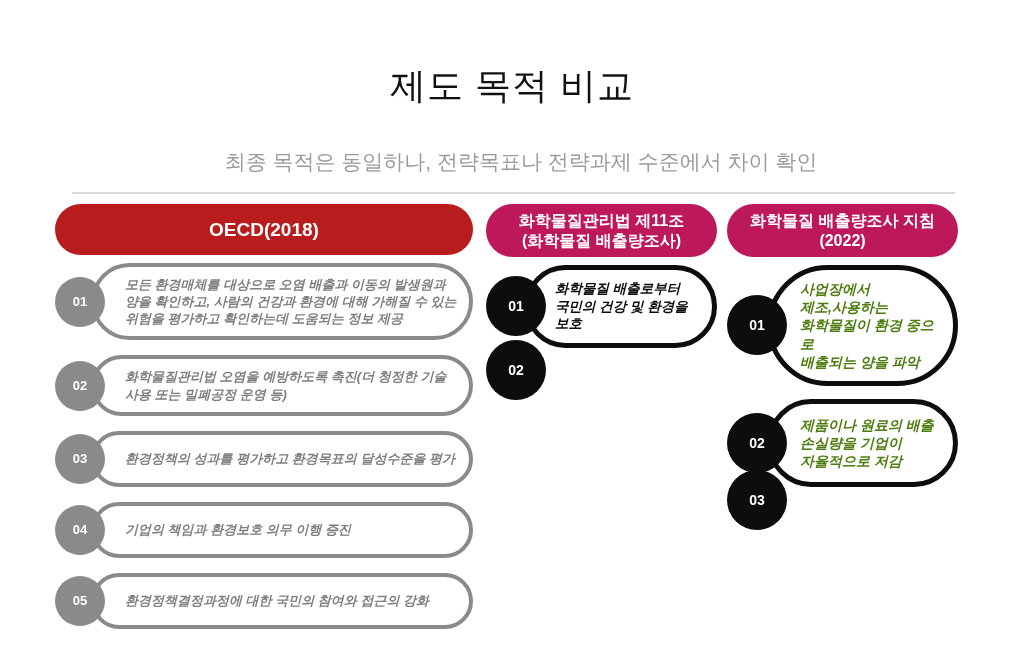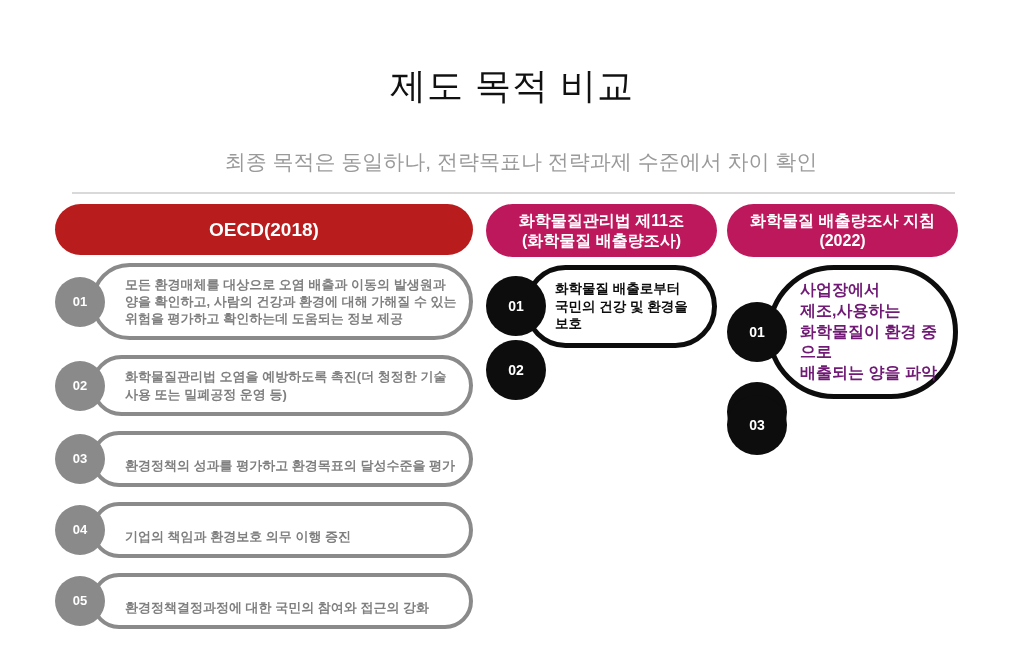--- a/index.html
+++ b/index.html
@@ -47,40 +47,41 @@
     position: absolute; left: 0; top: 50%; transform: translateY(-50%);
     border-radius: 50%; color: #ffffff; font-weight: bold;
     display: flex; align-items: center; justify-content: center;
     z-index: 2;
   }
   .col-left  .num { width: 50px; height: 50px; background: #8a8a8a; font-size: 13px; }
   .col-mid   .num, .col-right .num { width: 60px; height: 60px; background: #0d0d0d; font-size: 14px; }
 
   .pill {
     background: #ffffff; border-radius: 999px;
-    display: flex; align-items: flex-end;
+    display: flex; align-items: center;
     font-weight: bold;
+    font-style: italic;
   }
   .pill span { white-space: pre-line; display: block; }
   .col-left .pill {
     margin-left: 36px; width: 382px;
     border: 4px solid #8a8a8a; color: #7f7f7f;
     font-size: 13px; line-height: 1.32;
     padding: 9px 12px 9px 30px; min-height: 56px;
   }
   .col-mid .pill {
     margin-left: 38px; width: 193px;
     border: 5px solid #0d0d0d; color: #0d0d0d;
     font-size: 13.5px; line-height: 1.3;
     padding: 10px 10px 10px 26px; min-height: 78px;
   }
   .col-right .pill {
     margin-left: 40px; width: 191px;
-    border: 5px solid #0d0d0d; color: #701a75;
-    font-size: 16px; line-height: 1.3;
+    border: 5px solid #0d0d0d; color: #4d7c0f;
+    font-size: 14px; line-height: 1.3;
     padding: 10px 6px 10px 28px; min-height: 88px;
   }
 </style>
 </head>
 <body>
 
 <div class="slide">
 
   <h1 class="title">제도 목적 비교</h1>
 
@@ -159,20 +160,25 @@
           <div class="num">01</div>
           <div class="pill">
             <span>사업장에서
 제조,사용하는
 화학물질이 환경 중으로
 배출되는 양을 파악</span>
           </div>
         </div>
         <div class="row">
           <div class="num">02</div>
+          <div class="pill">
+            <span>제품이나 원료의 배출
+손실량을 기업이
+자율적으로 저감</span>
+          </div>
         </div>
         <div class="row">
           <div class="num">03</div>
         </div>
       </div>
   </div>
 
 </div>
 
 </body></html>

